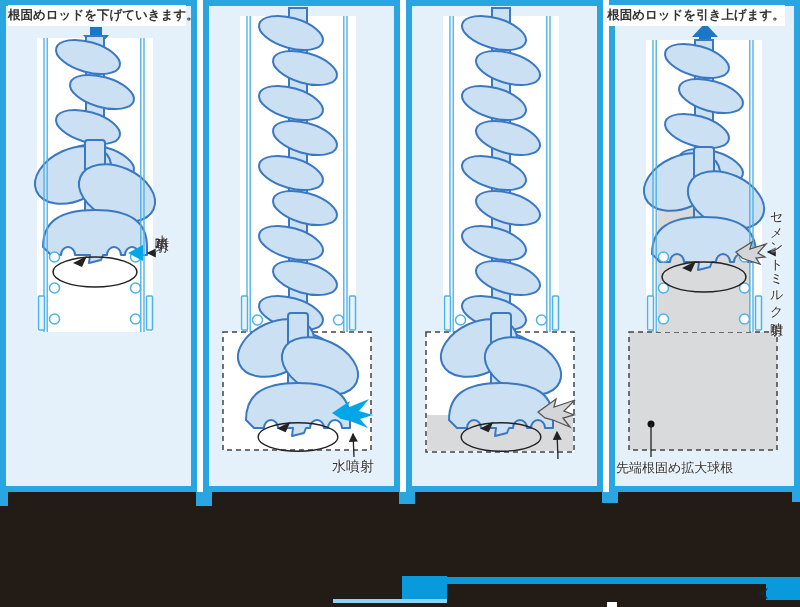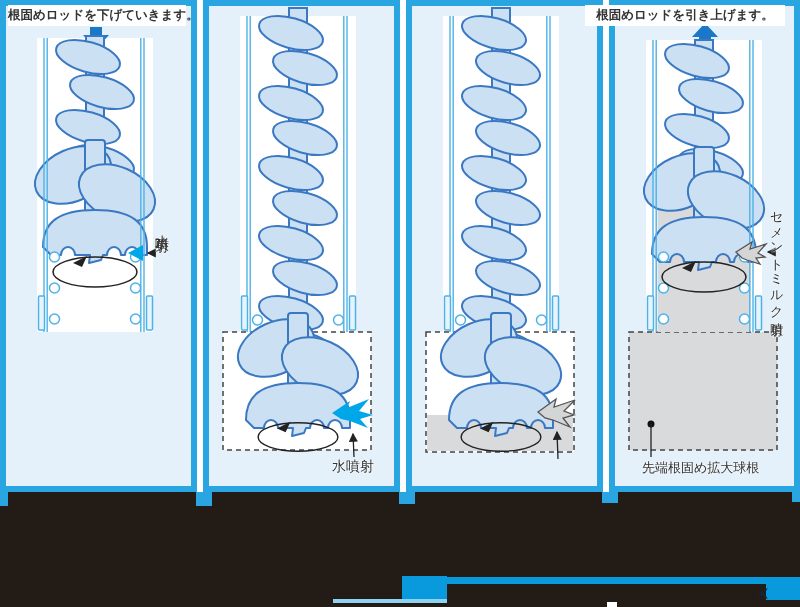--- a/index.html
+++ b/index.html
@@ -178,26 +178,26 @@
       </g>
       <use href="#rot-arrow" transform="translate(95,277)"></use>
       <polygon points="127,252 143,242 141,249 157,244 149,253 156,257 147,258 151,264 138,260 133,258" fill="#d4d5d6" stroke="#555" stroke-width="1.3"></polygon>
       <line x1="166" y1="252" x2="159" y2="252" stroke="#222" stroke-width="1.3" marker-end="url(#ah)"></line>
       <circle cx="42" cy="424" r="3.5" fill="#111"></circle>
       <line x1="42" y1="424" x2="42" y2="457" stroke="#222" stroke-width="1.3"></line>
     </svg>
   </div>
 
   <div class="label toplabel" style="left:8px;top:5px;width:178px">根固めロッドを下げていきます。</div>
-  <div class="label toplabel" style="left:585px;top:5px;width:200px">根固めロッドを引き上げます。</div>
+  <div class="label toplabel" style="left:607px;top:5px;width:178px">根固めロッドを引き上げます。</div>
 
   <div class="label vlabel" style="left:153px;top:224px;height:84px;font-size:14px">水噴射</div>
   <div class="label" style="left:332px;top:458px;font-size:14px">水噴射</div>
   <div class="label vlabel" style="left:768px;top:202px;height:118px;font-size:13px;letter-spacing:1px">セメントミルク噴射</div>
-  <div class="label" style="left:642px;top:460px;font-size:13px">先端根固め拡大球根</div>
+  <div class="label" style="left:616px;top:460px;font-size:13px">先端根固め拡大球根</div>
 
   <div class="footer-bit" style="left:0;top:492px;width:800px;height:115px;background:#231b16"></div>
   <div class="footer-bit" style="left:0;top:492px;width:8px;height:14px;background:#29a5e1"></div>
   <div class="footer-bit" style="left:196px;top:492px;width:16px;height:14px;background:#29a5e1"></div>
   <div class="footer-bit" style="left:399px;top:492px;width:16px;height:12px;background:#29a5e1"></div>
   <div class="footer-bit" style="left:602px;top:492px;width:16px;height:11px;background:#29a5e1"></div>
   <div class="footer-bit" style="left:792px;top:492px;width:8px;height:10px;background:#29a5e1"></div>
 
   <div class="footer-bit" style="left:402px;top:576px;width:45px;height:25px;background:#0999dd"></div>
   <div class="footer-bit" style="left:333px;top:599px;width:114px;height:4px;background:#8ed3f2"></div>

